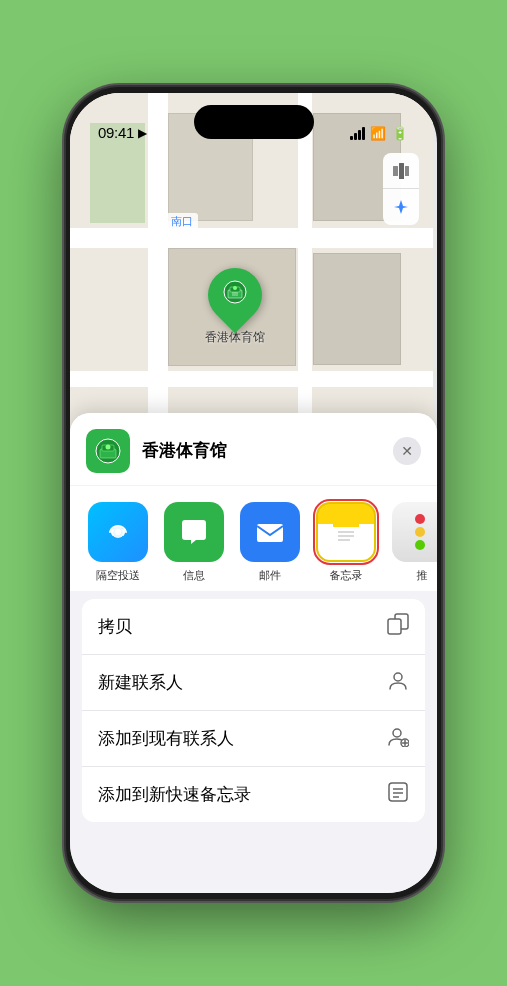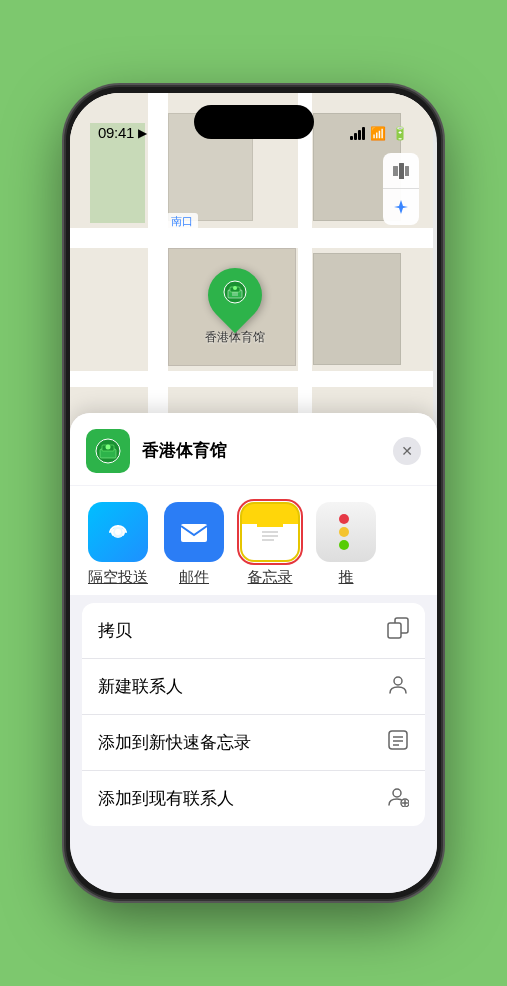--- a/index.html
+++ b/index.html
@@ -243,24 +243,23 @@
     .share-icon.notes {
       background: linear-gradient(180deg, #ffd60a 0%, #ffd60a 35%, #fff 35%);
       border: 2px solid #e5c500;
     }
     .share-icon.notes.selected {
       outline: 2px solid #e5373d;
       outline-offset: 1px;
     }
     .share-icon.more { background: linear-gradient(180deg, #f8f8f8 0%, #e0e0e0 100%); }
     .share-label {
-      font-size: 15px;
+      font-size: 11px;
       color: #333;
       text-align: center;
-      text-decoration: underline;
     }
     
     .action-list {
       margin-top: 8px;
       background: #fff;
       border-radius: 12px;
       margin-left: 12px;
       margin-right: 12px;
     }
     .action-item {
@@ -409,20 +408,28 @@
               <path d="M15 9 Q9 9 7 15" stroke="white" stroke-width="2" fill="none" stroke-linecap="round"></path>
               <path d="M15 9 Q21 9 23 15" stroke="white" stroke-width="2" fill="none" stroke-linecap="round"></path>
               <path d="M10 13 Q8 15 10 18" stroke="white" stroke-width="2" fill="none" stroke-linecap="round"></path>
               <path d="M20 13 Q22 15 20 18" stroke="white" stroke-width="2" fill="none" stroke-linecap="round"></path>
               <circle cx="15" cy="15" r="3" fill="white"></circle>
             </svg>
           </div>
           <span class="share-label">隔空投送</span>
         </div>
 
+        <div class="share-item">
+          <div class="share-icon messages">
+            <svg width="32" height="30" viewBox="0 0 32 30" fill="none">
+              <path d="M4 6 Q4 3 7 3 L25 3 Q28 3 28 6 L28 20 Q28 23 25 23 L18 23 L13 27 L13 23 L7 23 Q4 23 4 20 Z" fill="white"></path>
+            </svg>
+          </div>
+          <span class="share-label">信息</span>
+        </div>
 
         <div class="share-item">
           <div class="share-icon mail">
             <svg width="32" height="28" viewBox="0 0 32 28" fill="none">
               <rect x="3" y="6" width="26" height="18" rx="2" fill="white"></rect>
               <path d="M3 8 L16 17 L29 8" stroke="#2b7df5" stroke-width="2" fill="none"></path>
             </svg>
           </div>
           <span class="share-label">邮件</span>
         </div>
@@ -469,42 +476,42 @@
           <span class="action-text">新建联系人</span>
           <span class="action-icon">
             <svg width="22" height="22" viewBox="0 0 22 22" fill="none">
               <circle cx="11" cy="8" r="4" stroke="#666" stroke-width="1.5" fill="none"></circle>
               <path d="M3 20 Q3 14 11 14 Q19 14 19 20" stroke="#666" stroke-width="1.5" fill="none" stroke-linecap="round"></path>
             </svg>
           </span>
         </div>
 
         <div class="action-item">
-          <span class="action-text">添加到新快速备忘录</span>
-          <span class="action-icon">
-            <svg width="22" height="22" viewBox="0 0 22 22" fill="none">
-              <rect x="2" y="2" width="18" height="18" rx="3" stroke="#666" stroke-width="1.5" fill="none"></rect>
-              <line x1="6" y1="8" x2="16" y2="8" stroke="#666" stroke-width="1.5"></line>
-              <line x1="6" y1="12" x2="16" y2="12" stroke="#666" stroke-width="1.5"></line>
-              <line x1="6" y1="16" x2="12" y2="16" stroke="#666" stroke-width="1.5"></line>
-            </svg>
-          </span>
-        </div>
-
-        <div class="action-item">
           <span class="action-text">添加到现有联系人</span>
           <span class="action-icon">
             <svg width="22" height="22" viewBox="0 0 22 22" fill="none">
               <circle cx="10" cy="8" r="4" stroke="#666" stroke-width="1.5" fill="none"></circle>
               <path d="M2 20 Q2 14 10 14 Q14 14 16 16" stroke="#666" stroke-width="1.5" fill="none" stroke-linecap="round"></path>
               <circle cx="18" cy="18" r="4" fill="white" stroke="#666" stroke-width="1.5"></circle>
               <line x1="18" y1="15.5" x2="18" y2="20.5" stroke="#666" stroke-width="1.5" stroke-linecap="round"></line>
               <line x1="15.5" y1="18" x2="20.5" y2="18" stroke="#666" stroke-width="1.5" stroke-linecap="round"></line>
             </svg>
           </span>
         </div>
 
+        <div class="action-item">
+          <span class="action-text">添加到新快速备忘录</span>
+          <span class="action-icon">
+            <svg width="22" height="22" viewBox="0 0 22 22" fill="none">
+              <rect x="2" y="2" width="18" height="18" rx="3" stroke="#666" stroke-width="1.5" fill="none"></rect>
+              <line x1="6" y1="8" x2="16" y2="8" stroke="#666" stroke-width="1.5"></line>
+              <line x1="6" y1="12" x2="16" y2="12" stroke="#666" stroke-width="1.5"></line>
+              <line x1="6" y1="16" x2="12" y2="16" stroke="#666" stroke-width="1.5"></line>
+            </svg>
+          </span>
+        </div>
+
       </div>
     </div>
 
     <div class="home-indicator"></div>
   </div>
 </div>
 
 </body></html>

